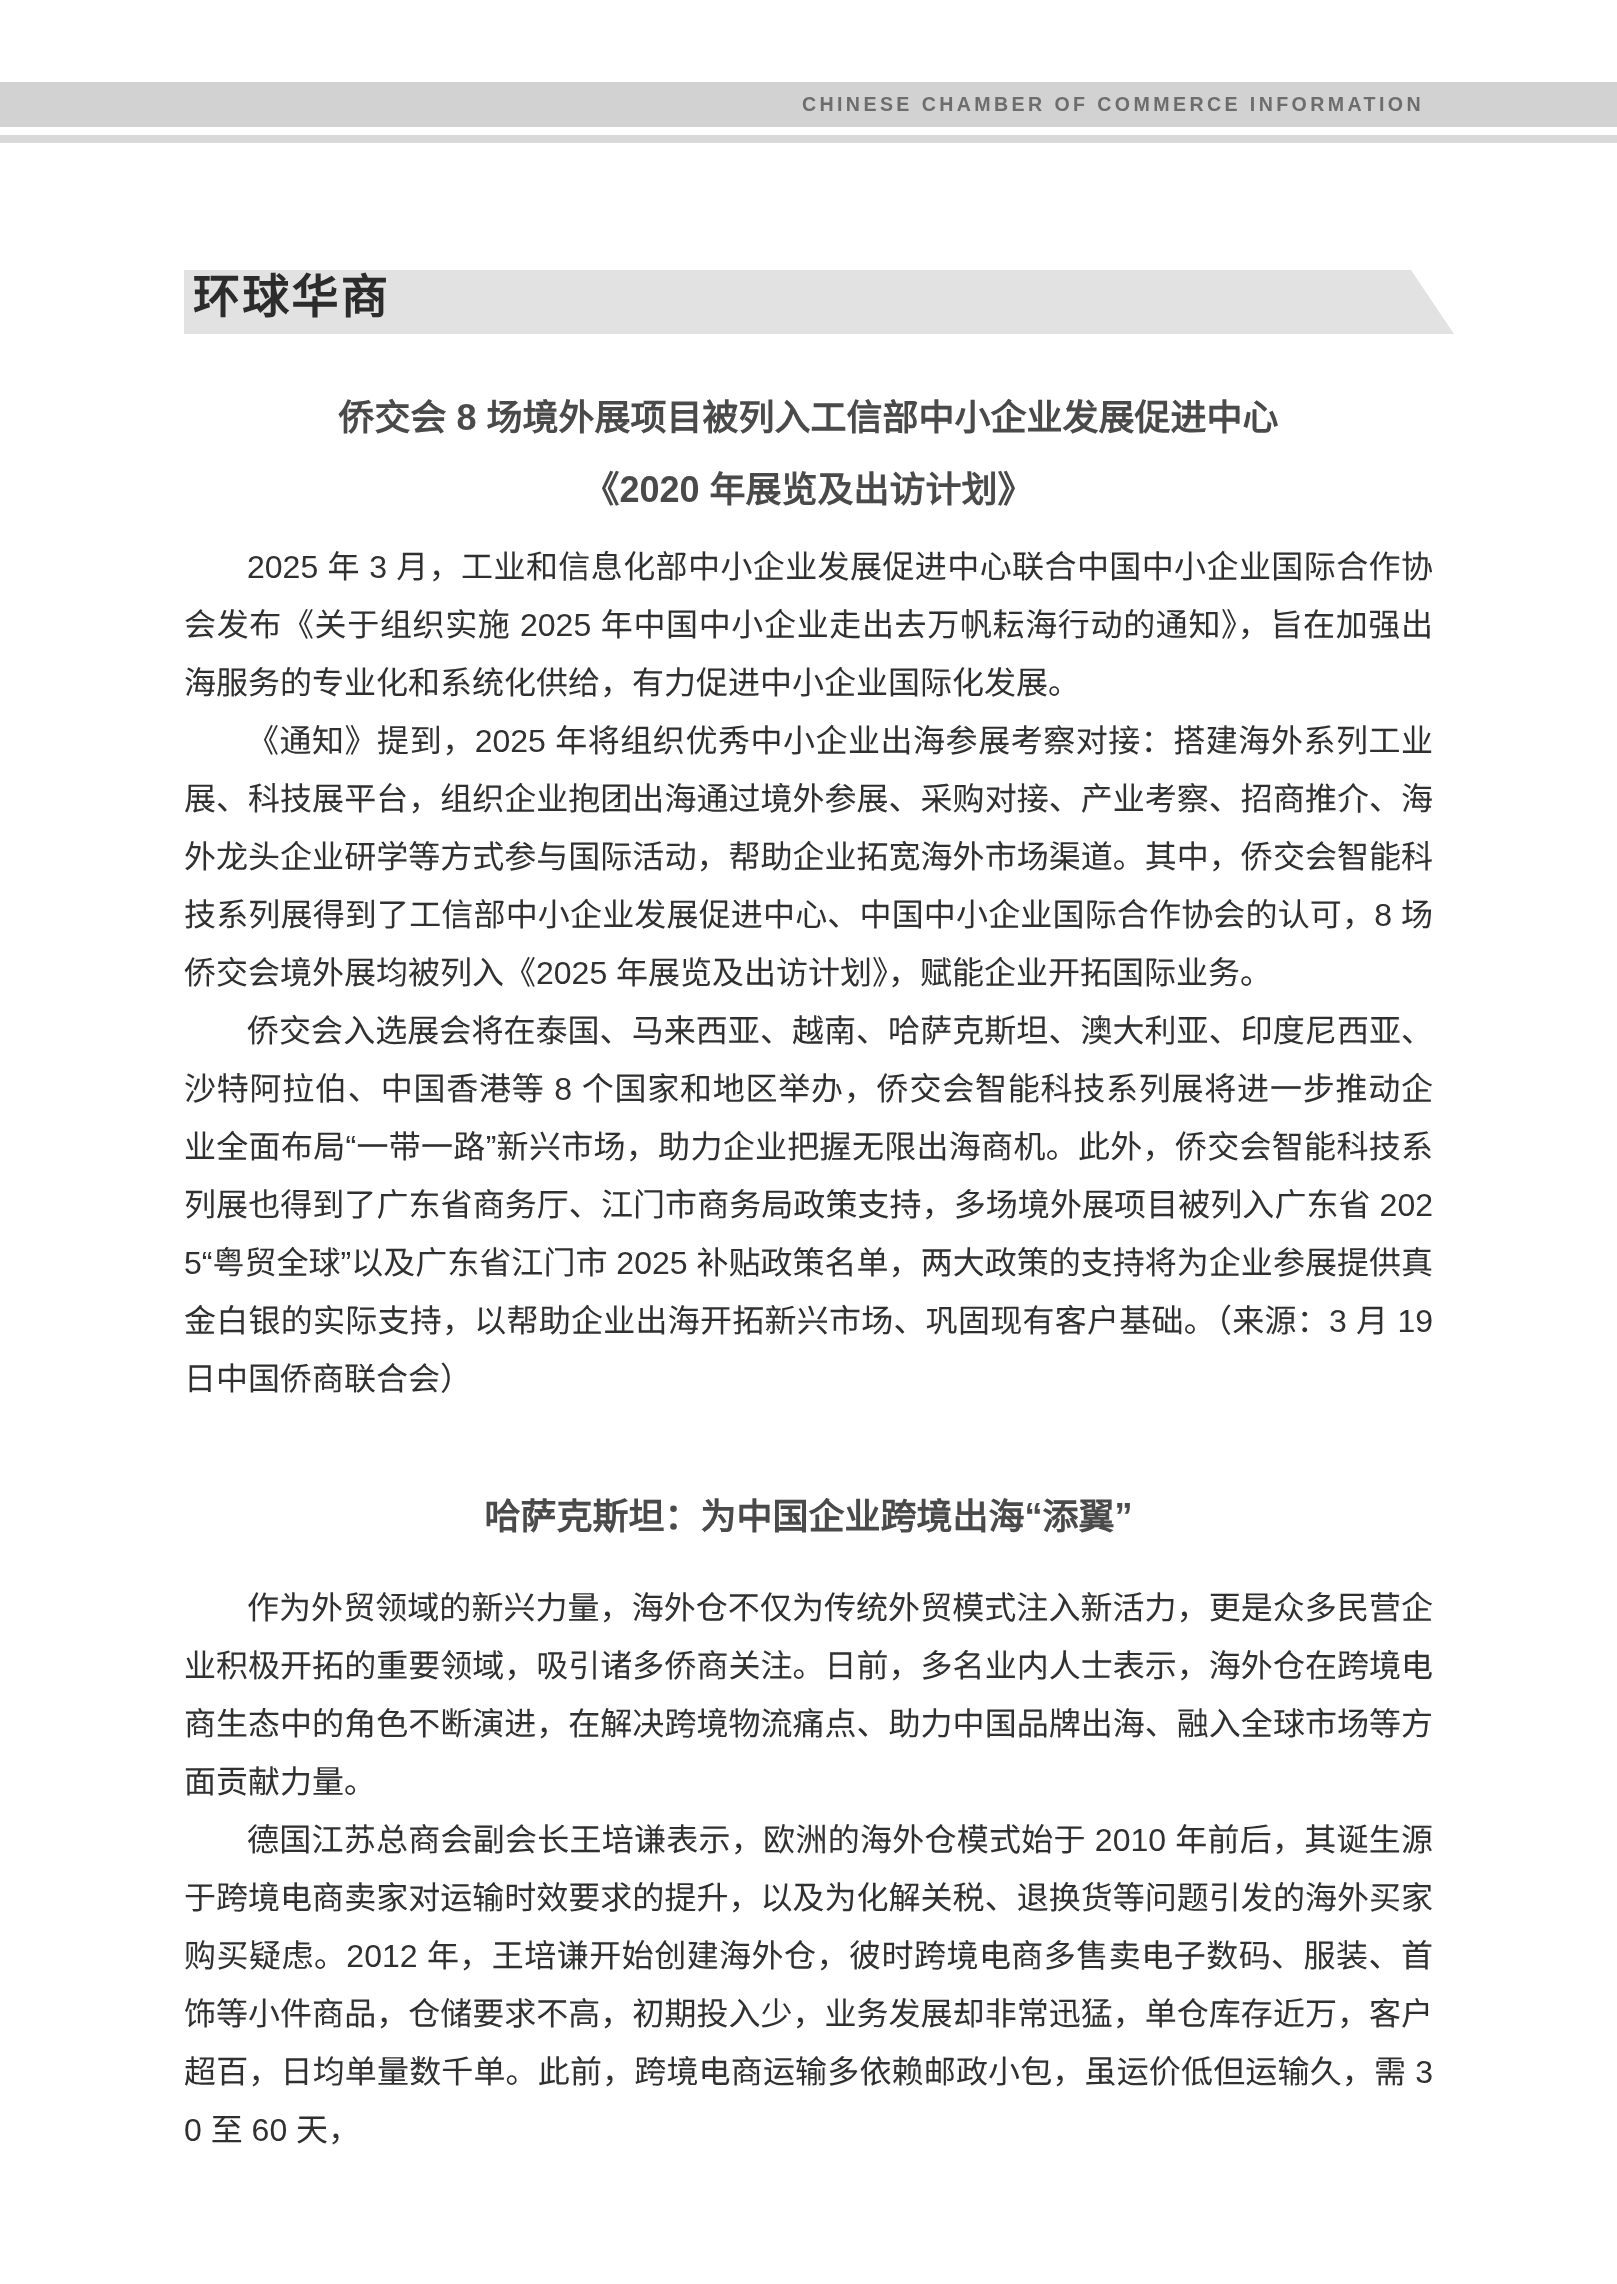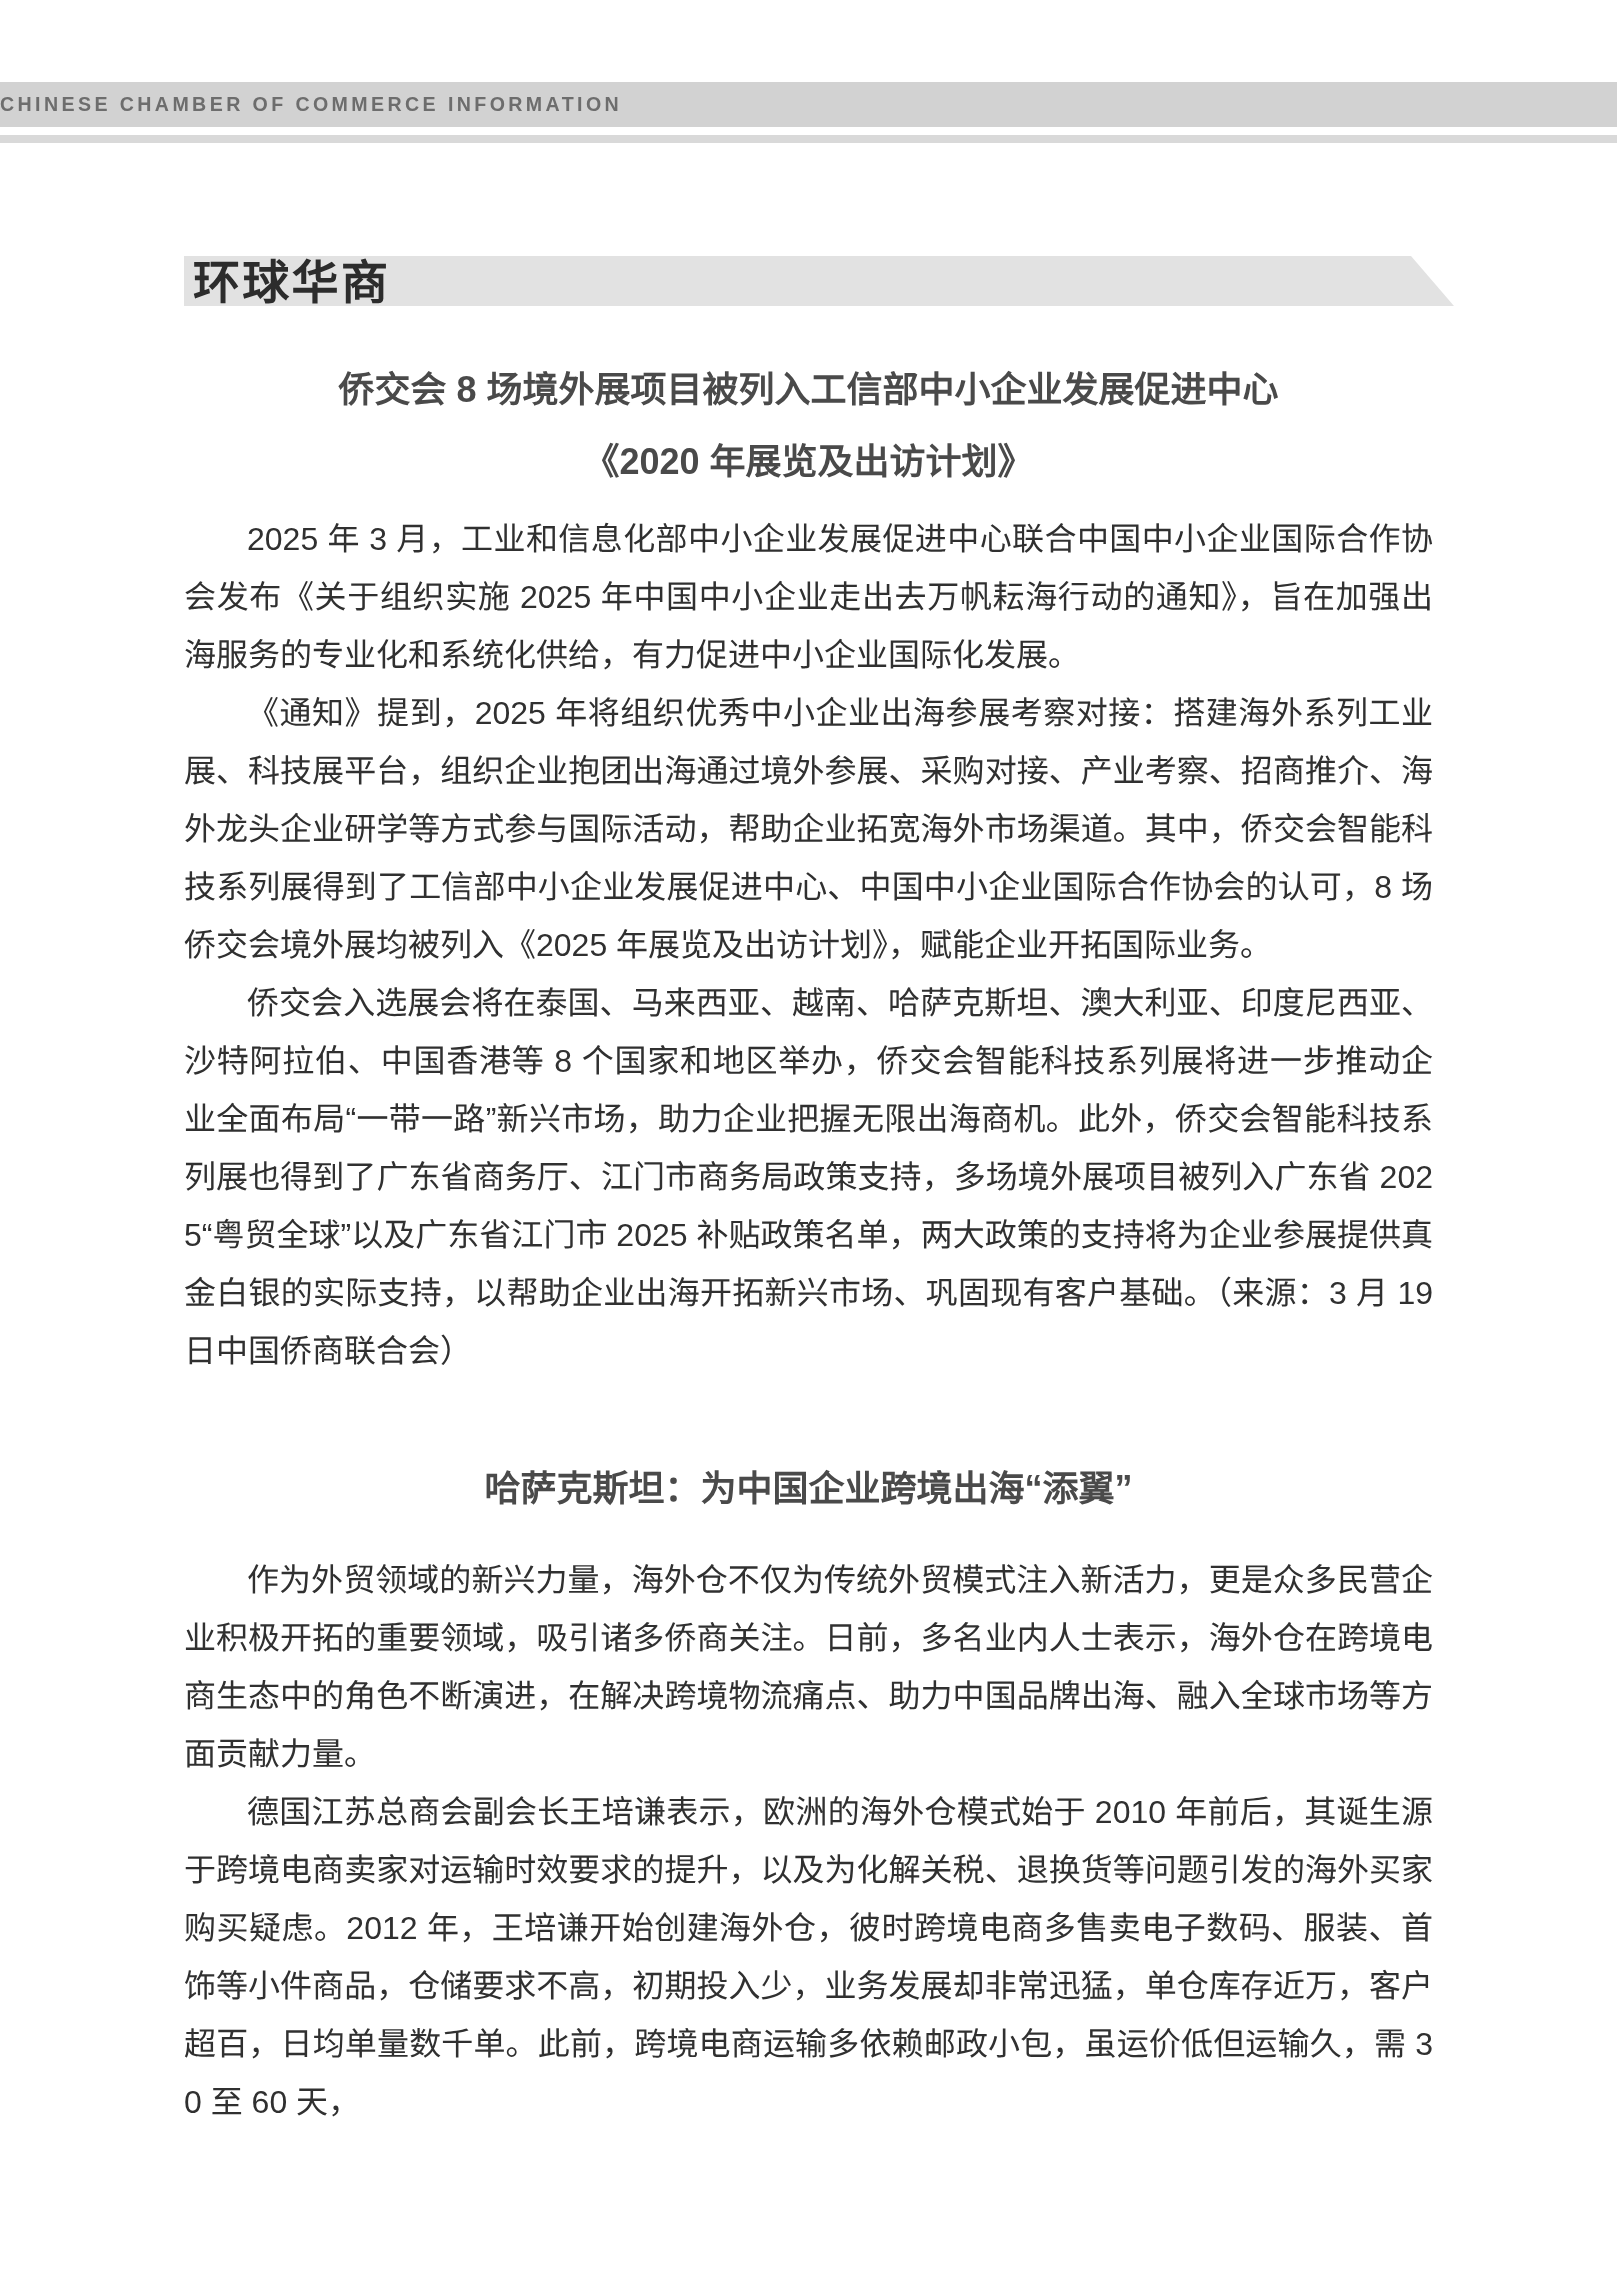--- a/index.html
+++ b/index.html
@@ -10,21 +10,21 @@
     background: #ffffff;
     overflow: hidden;
     font-family: "Liberation Sans", sans-serif;
   }
   
   .header-bar {
     position: absolute;
     top: 82px; left: 0; right: 0;
     height: 45px;
     background: #d2d2d2;
-    text-align: left;
+    text-align: right;
   }
   .header-title {
     display: inline-block;
     padding-right: 193px;
     line-height: 45px;
     font-size: 19.6px;
     font-weight: 700;
     letter-spacing: 3.4px;
     color: #6d6d6d;
     white-space: nowrap;
@@ -47,23 +47,23 @@
     font-size: 32px;
     line-height: 58px;
     color: #303030;
     text-align: justify;
     text-indent: 63px;
     word-break: break-all;
     overflow-wrap: break-word;
   }
   
   .section-banner {
-    margin-top: 52px;
+    margin-top: 66px;
     width: 1270px;
-    height: 50px;
+    height: 64px;
     background: #e2e2e2;
     clip-path: polygon(0 0, calc(100% - 43px) 0, 100% 100%, 0 100%);
   }
   .section-label {
     display: inline-block;
     padding-left: 9px;
     font-family: "Liberation Serif", "DejaVu Serif", serif;
     font-weight: 700;
     font-size: 47px;
     line-height: 54px;

